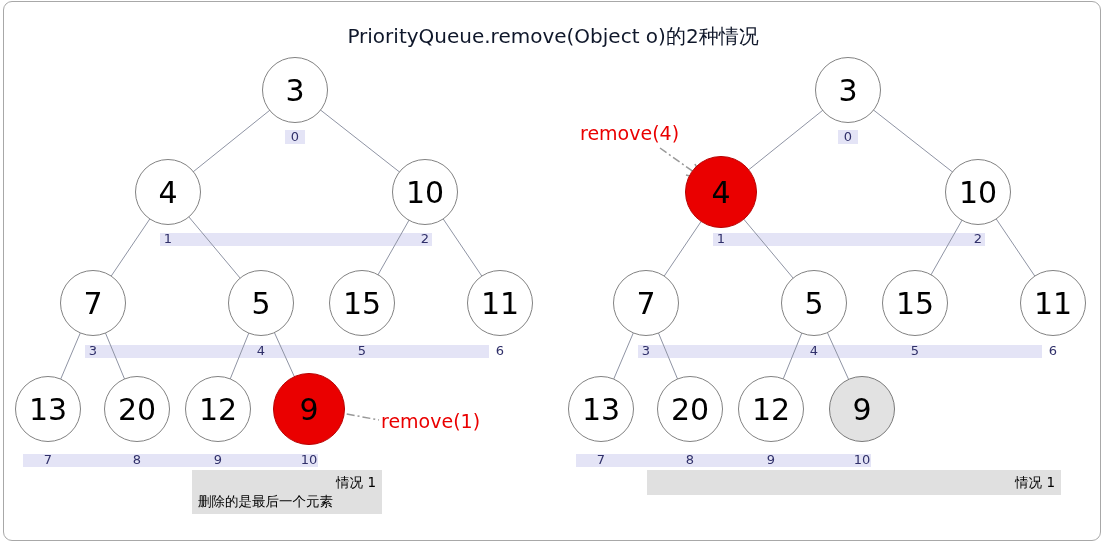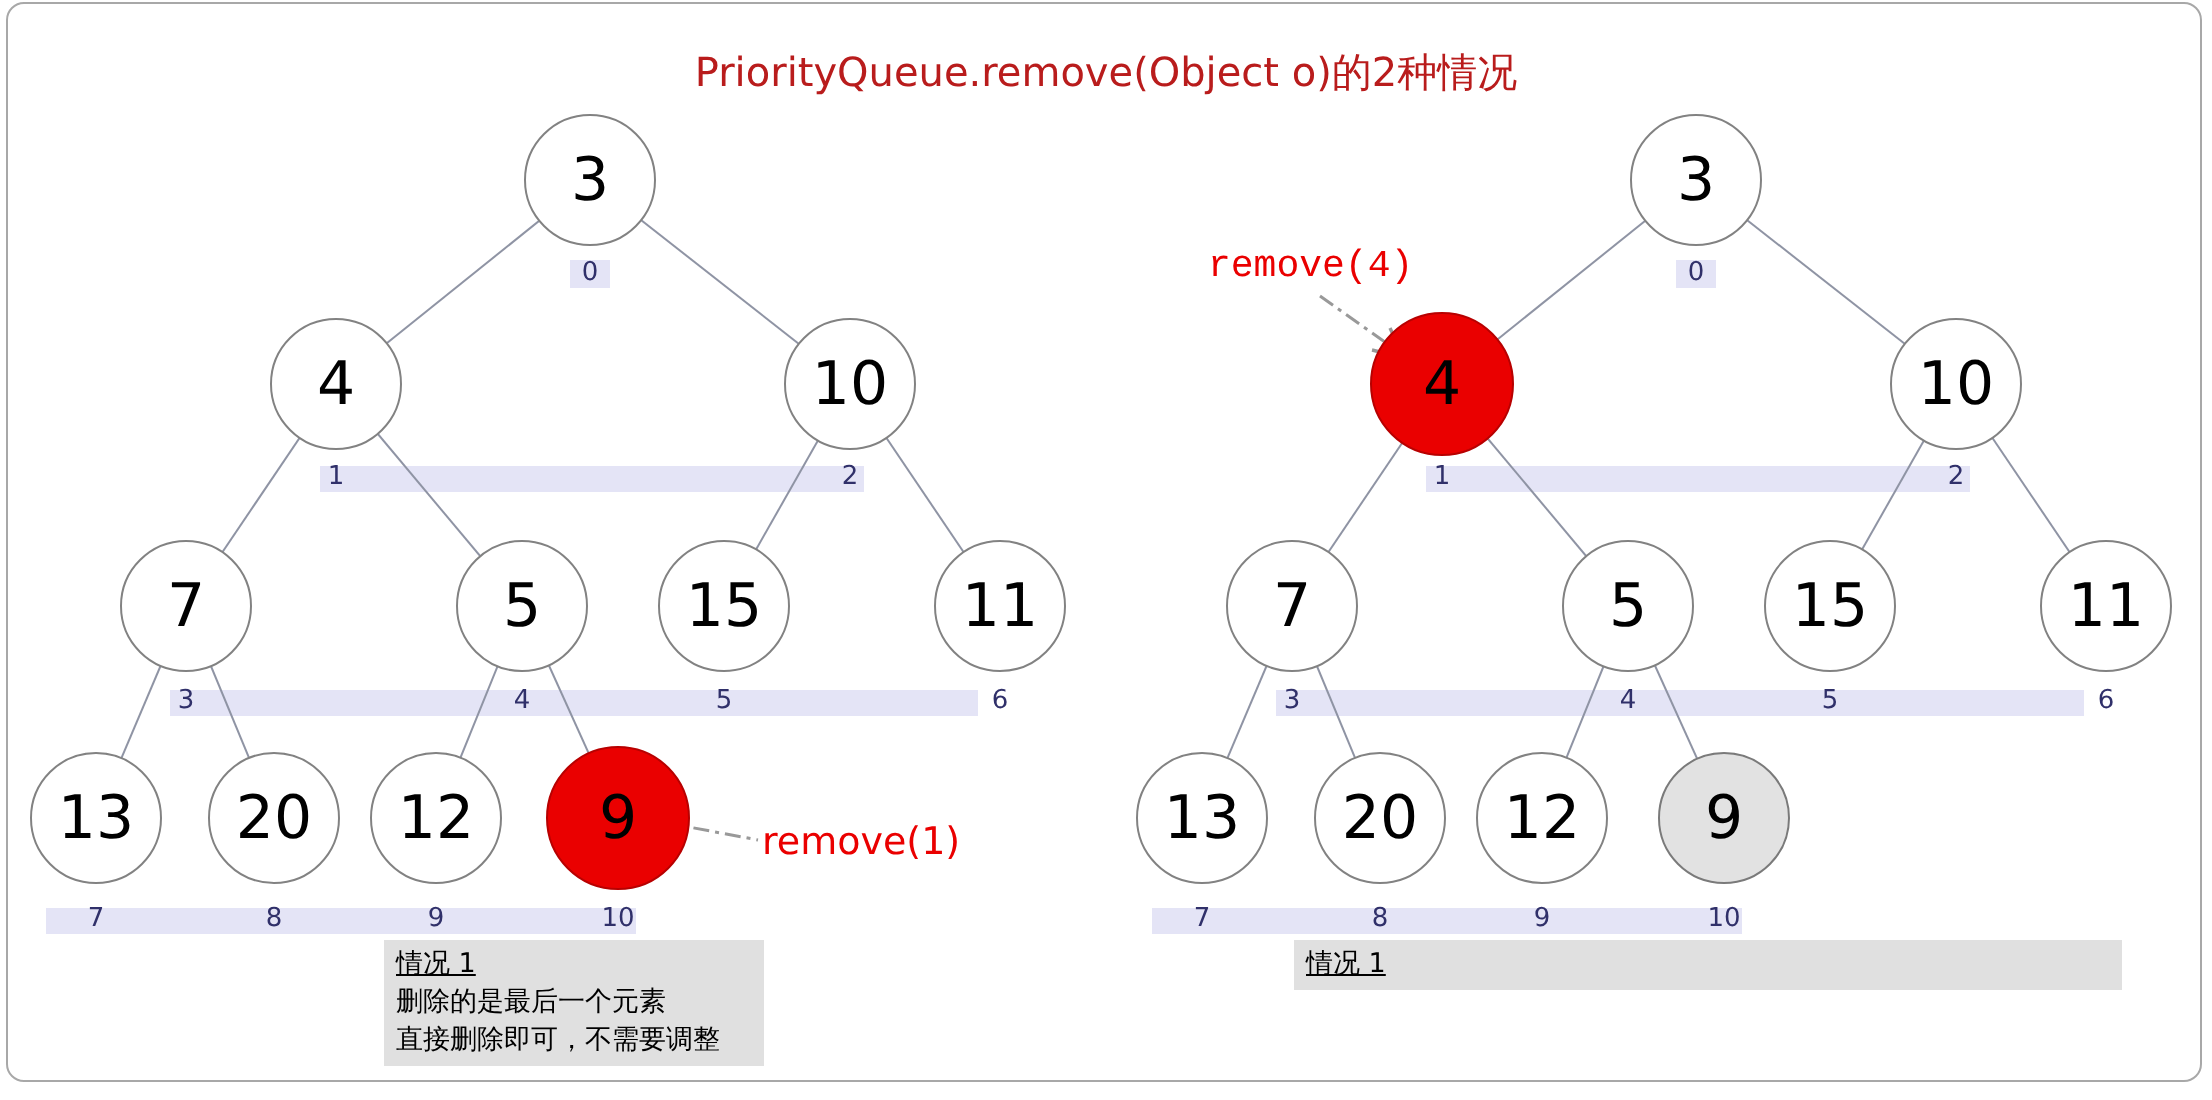--- a/index.html
+++ b/index.html
@@ -10,48 +10,48 @@
   #canvas{
     position:relative; width:1106px; height:550px; background:#ffffff;
     font-family:"DejaVu Sans", sans-serif; overflow:hidden;
   }
   .frame{
     position:absolute; left:3px; top:1px; width:1096px; height:538px;
     border:1px solid #a8a8a8; border-radius:9px; z-index:0;
   }
   .title{
     position:absolute; top:23px; left:0; width:100%; text-align:center;
-    font-size:20px; color:#b91c1c; z-index:3;
+    font-size:20px; color:#0f172a; z-index:3;
   }
   .bar{ position:absolute; background:var(--bar); z-index:1; }
   #edges-svg{ position:absolute; left:0; top:0; z-index:2; pointer-events:none; }
   .node{
     position:absolute; border-radius:50%; background:#fff;
     border:1px solid var(--node-stroke); box-sizing:border-box;
     display:flex; align-items:center; justify-content:center;
     font-size:30px; color:#000; z-index:3;
   }
   .node.red{ background:var(--red); border-color:#b80000; }
   .node.gray{ background:var(--gray-fill); border-color:#7a7a7a; }
   .idx{
     position:absolute; width:30px; text-align:center;
     font-size:13px; color:var(--idx); z-index:3;
   }
   .remove-label{
     position:absolute; font-size:19px; color:var(--red);
     white-space:nowrap; z-index:4;
   }
   .r1{ left:381px; top:410px; }
-  .r2{ left:604px; top:122px;font-family:Liberation Mono, monospace; }
+  .r2{ left:580px; top:122px; }
   .caption{
     position:absolute; top:470px; background:var(--caption-bg); color:#000;
     font-size:13.5px; line-height:19px; padding:3px 6px; z-index:3;
     white-space:nowrap;
   }
-  .caption .cap-title{ text-align:left;text-decoration:underline; }
+  .caption .cap-title{ text-align:right; }
   .cap1{ left:192px; width:178px; }
   .cap2{ left:647px; width:402px; }
 </style>
 </head>
 <body>
 
 <div id="canvas">
   <div class="frame"></div>
   <div class="title">PriorityQueue.remove(Object o)的2种情况</div>
 
@@ -81,21 +81,20 @@
       <line x1="660" y1="148" x2="698" y2="175" stroke="#999999" stroke-width="1.5" stroke-dasharray="8 3 2 3"></line>
       <polyline points="695,164 702,179 686,175" fill="none" stroke="#999999" stroke-width="1.7"></polyline>
     </svg>
 
   <div class="remove-label r1">remove(1)</div>
   <div class="remove-label r2">remove(4)</div>
 
   <div class="caption cap1">
     <div class="cap-title">情况 1</div>
     <div>删除的是最后一个元素</div>
-    <div>直接删除即可，不需要调整</div>
   </div>
 
   <div class="caption cap2">
     <div class="cap-title">情况 1</div>
   </div>
 <div class="bar" style="left: 285px; top: 130px; width: 20px; height: 14px;"></div>
     <div class="bar" style="left: 160px; top: 233px; width: 272px; height: 13px;"></div>
     <div class="bar" style="left: 85px; top: 345px; width: 404px; height: 13px;"></div>
     <div class="bar" style="left: 23px; top: 454px; width: 295px; height: 13px;"></div>
     <div class="node" style="left: 262px; top: 57px; width: 66px; height: 66px;">3</div>

